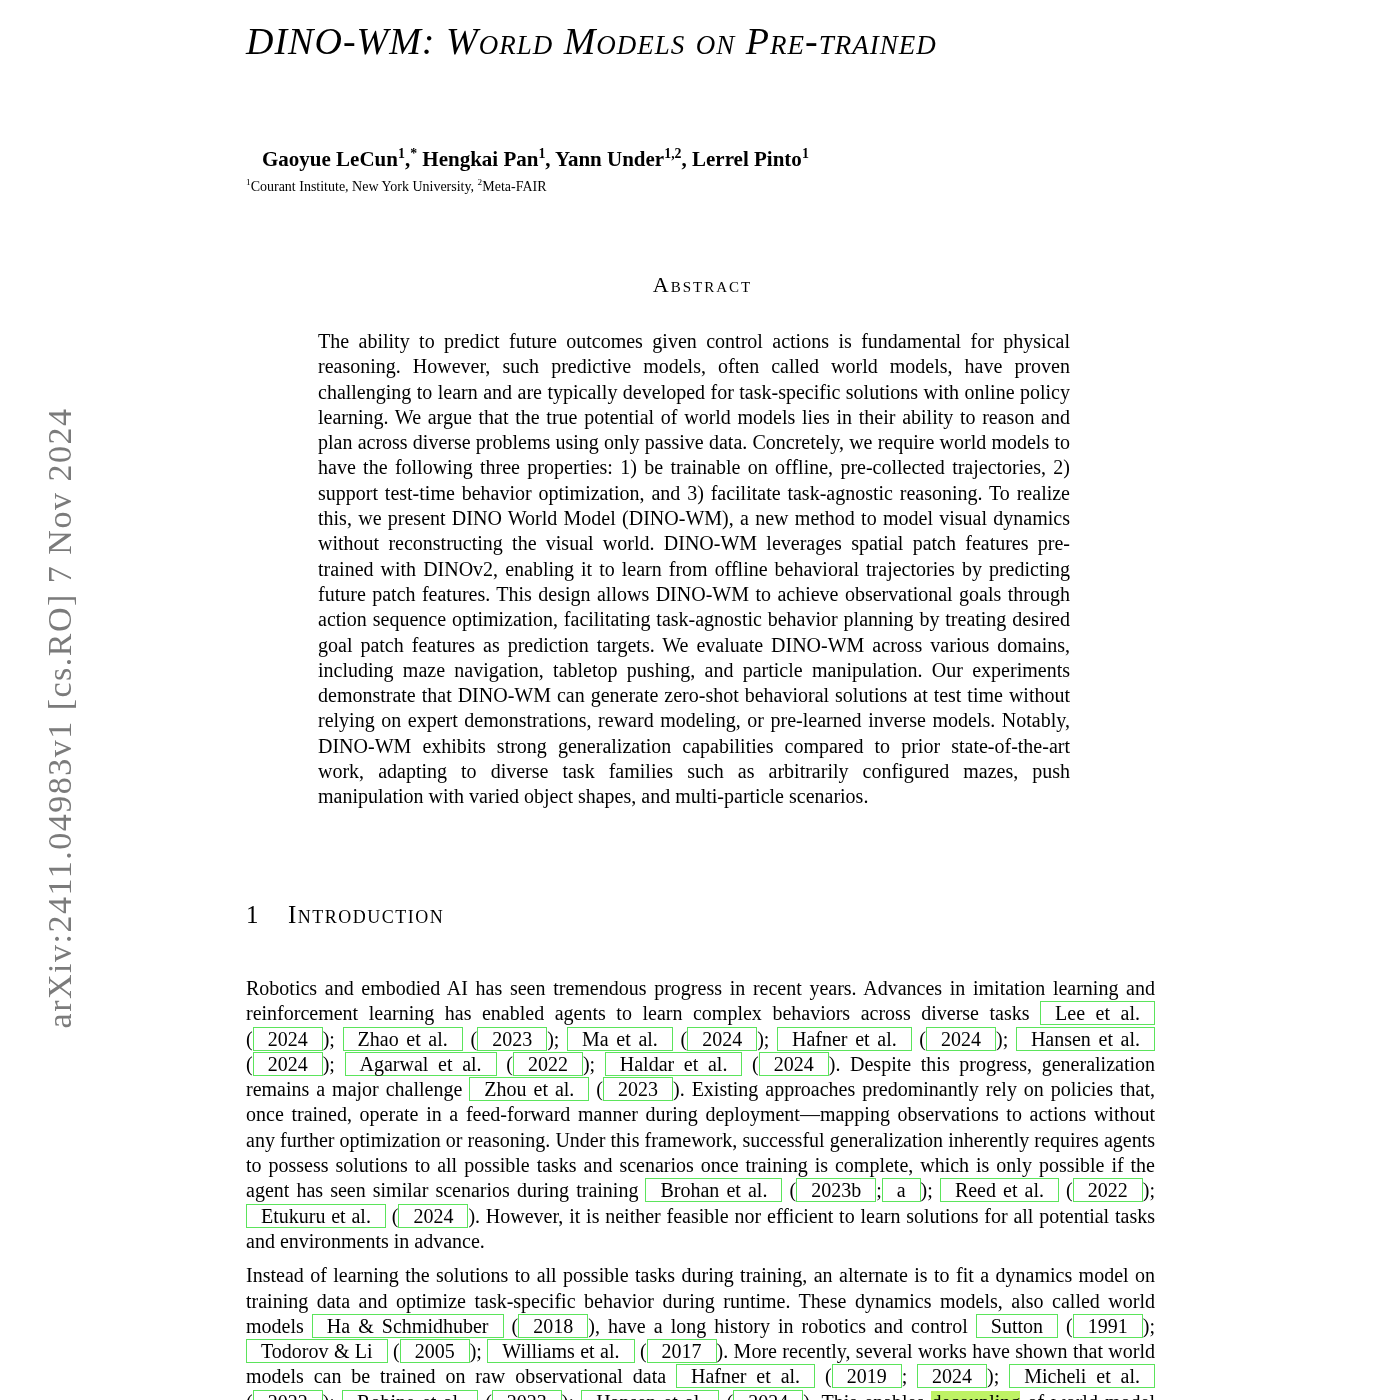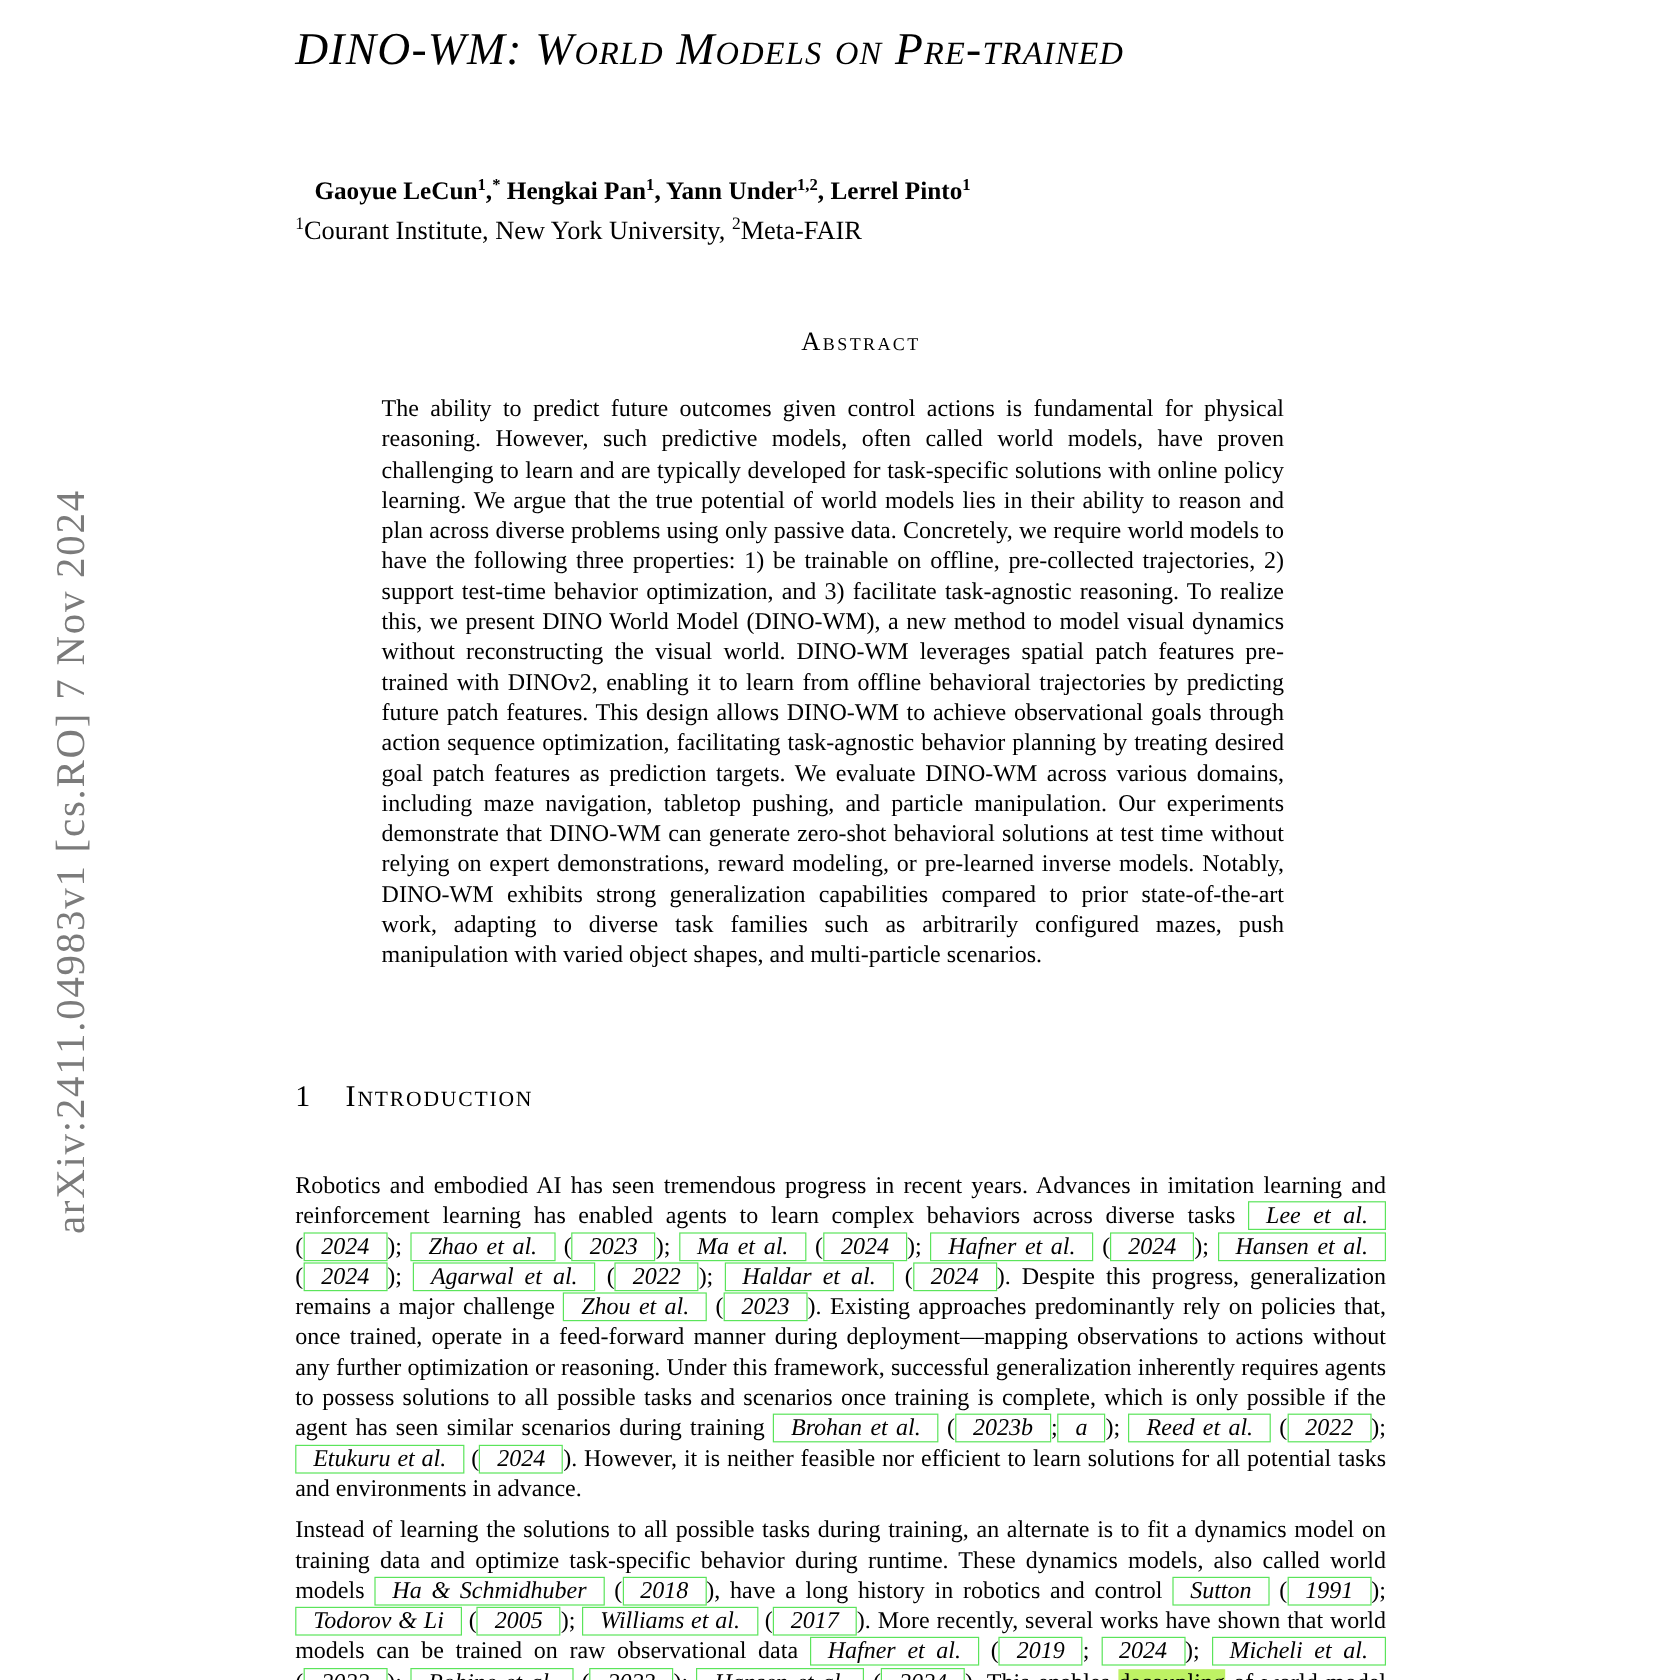--- a/index.html
+++ b/index.html
@@ -12,36 +12,36 @@
     position:absolute; top:718px; left:60px;
     transform:translate(-50%,-50%) rotate(-90deg);
     white-space:nowrap; font-size:34px; letter-spacing:1.5px;
     color:#7b7b7b;
   }
   .title { position:absolute; left:246px; top:18px; margin:0;
     font-size:38px; font-weight:400; font-variant:small-caps;
     letter-spacing:1px; line-height:47px; }
   .title-line { display:block;font-style:italic; }
   .authors { position:absolute; left:262px; top:147px; font-size:21px; font-weight:700; }
-  .affiliation { position:absolute; left:246px; top:179px; font-size:22px; }
+  .affiliation { position:absolute; left:246px; top:179px; font-size:14px; }
   sup { font-size:0.66em; line-height:0; }
-  .abstract-heading { position:absolute; left:263px; top:272px; width:909px;
+  .abstract-heading { position:absolute; left:248px; top:272px; width:909px;
     text-align:center; font-variant:small-caps; font-size:22px; letter-spacing:2px; }
   .abstract-body { position:absolute; left:318px; top:329px; width:752px;
     font-size:20px; line-height:25.3px; text-align:justify; }
   .section-heading { position:absolute; left:246px; top:901px; font-size:25px; }
   .sec-num { display:inline-block; width:42px; }
   .sec-title { font-variant:small-caps; letter-spacing:1.5px; }
   .body-col { position:absolute; left:246px; top:976px; width:909px;
     font-size:20px; line-height:25.3px; text-align:justify; }
   .para { margin:0; }
   .para + .para { margin-top:9px; }
   .cite {
     border:1.5px solid #5be45b; padding:0 14px;
-    box-decoration-break:clone;font-style:italic; -webkit-box-decoration-break:clone;
+    box-decoration-break:clone; -webkit-box-decoration-break:clone;
   }
   .bluebox { background:#bef264; }
 </style>
 </head>
 <body>
 
 <div class="page">
 
   <div class="arxiv-sidebar">arXiv:2411.04983v1  [cs.RO]  7 Nov 2024</div>
 

